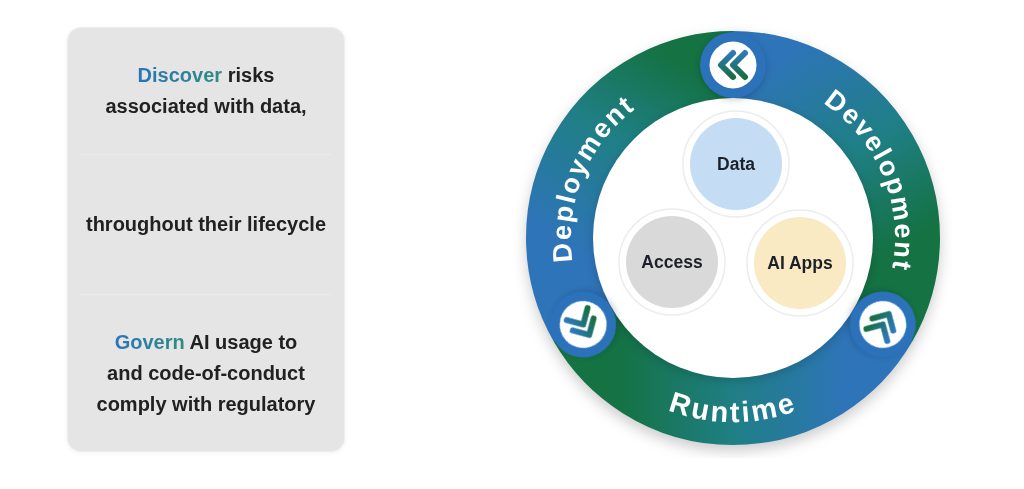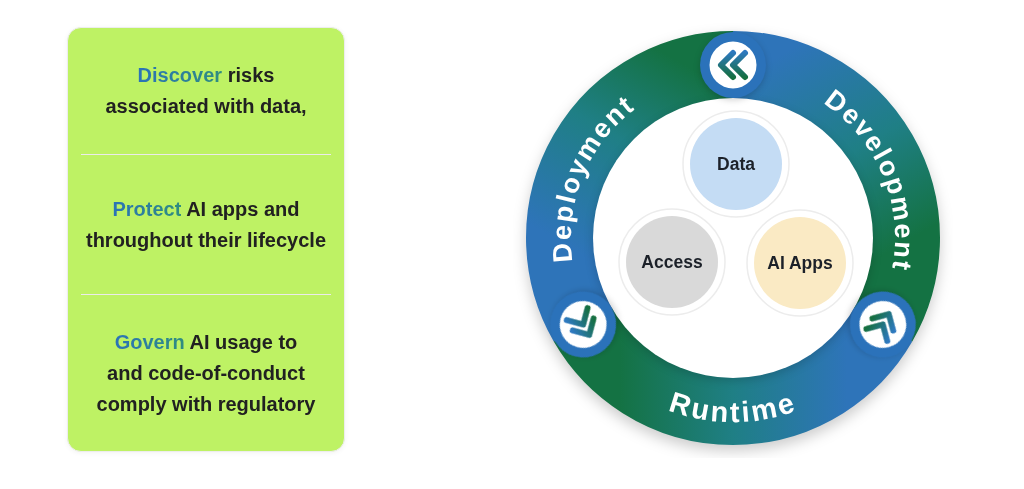--- a/index.html
+++ b/index.html
@@ -5,21 +5,21 @@
   html,body{margin:0;padding:0;}
   body{
     width:1024px;height:489px;position:relative;overflow:hidden;
     background:#ffffff;
     font-family:"Liberation Sans", sans-serif;
   }
 
   
   .card{
     position:absolute;left:67px;top:27px;width:278px;height:425px;
-    box-sizing:border-box;background:#bef264;
+    box-sizing:border-box;background:#e5e5e5;
     border:1px solid #ededed;border-radius:14px;
     box-shadow:0 1px 5px rgba(0,0,0,0.05);
     display:flex;flex-direction:column;
     text-align:center;color:#212121;
     font-size:20px;line-height:31px;font-weight:600;
   }
   .card .section{display:flex;flex-direction:column;justify-content:center;padding:0 10px;}
   .card .s1{height:126px;}
   .card .s2{height:139px;}
   .card .s3{flex:1;}
@@ -52,21 +52,20 @@
 <div class="card">
 
   <div class="section s1">
     <div class="line"><span class="kw">Discover</span><span> risks</span></div>
     <div class="line">associated with data,</div>
   </div>
 
   <div class="divider"></div>
 
   <div class="section s2">
-    <div class="line"><span class="kw">Protect</span><span> AI apps and</span></div>
     <div class="line">throughout their lifecycle</div>
   </div>
 
   <div class="divider"></div>
 
   <div class="section s3">
     <div class="line"><span class="kw">Govern</span><span> AI usage to</span></div>
     <div class="line">and code-of-conduct</div>
     <div class="line">comply with regulatory</div>
   </div>

